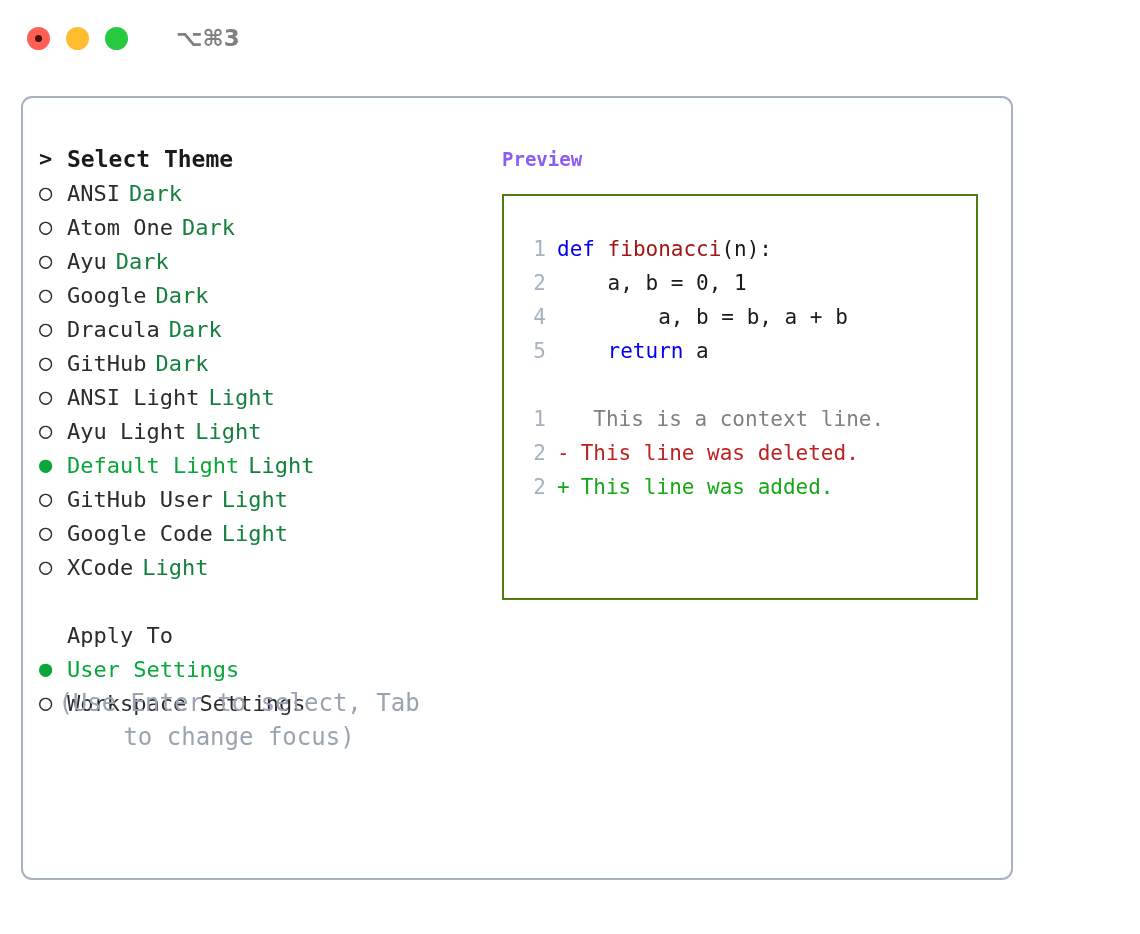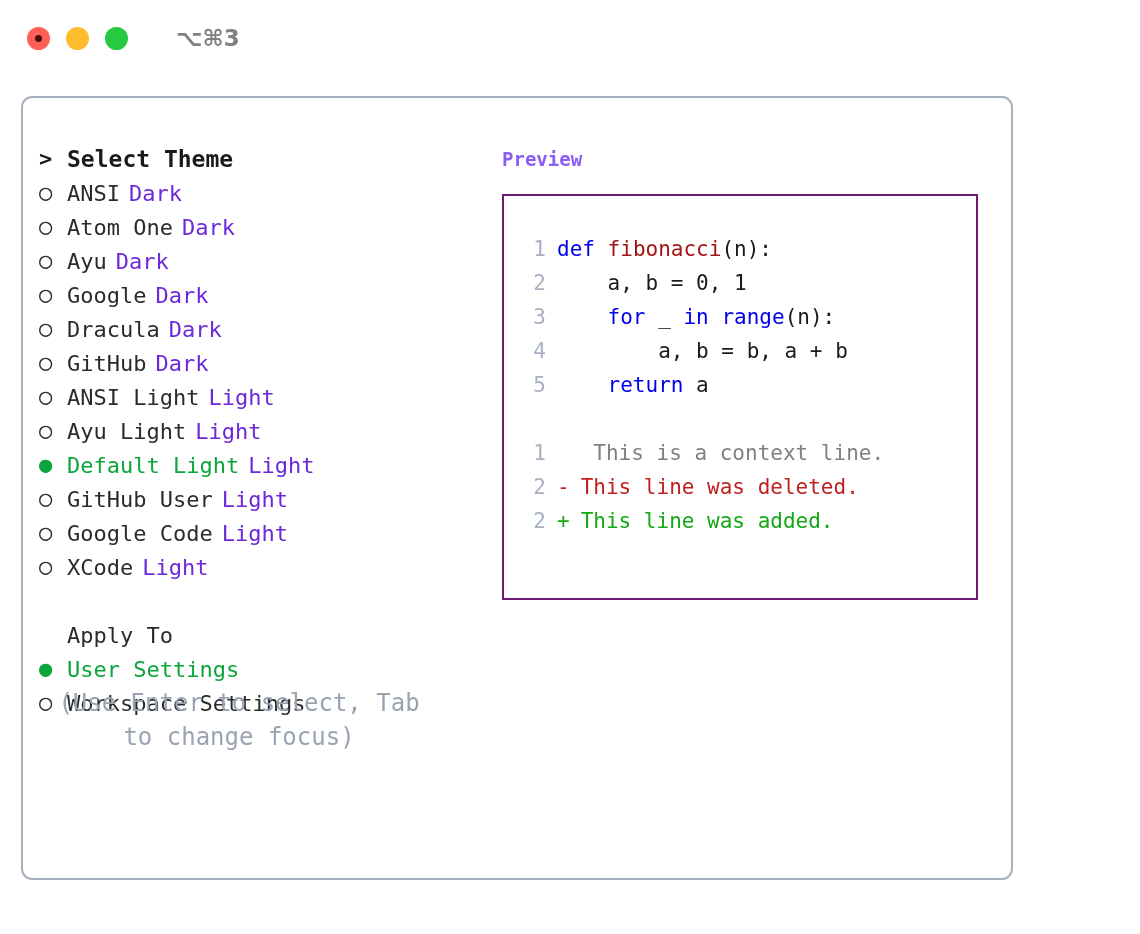--- a/index.html
+++ b/index.html
@@ -93,21 +93,21 @@
   .marker.filled { color: #0aa63a; }
   .marker.blank { color: transparent; }
 
   .row-title {
     font-weight: bold;
     color: #1a1a1a;
     font-size: 23px;
   }
   .label { color: #2b2b2b; }
   .label.selected { color: #0aa63a; }
-  .suffix { color: #6d28d9; margin-left: 9px; }
+  .suffix { color: #15803d; margin-left: 9px; }
 
   .section-gap { height: 34px; }
 
   #hint {
     position: absolute;
     left: 16px;
     top: 588px;
     width: 400px;
     font-size: 24px;
     line-height: 34px;
@@ -128,21 +128,21 @@
     font-weight: bold;
     color: #8b5cf6;
     height: 34px;
     display: flex;
     align-items: center;
   }
   #preview-box {
     margin-top: 18px;
     width: 476px;
     height: 406px;
-    border: 2px solid #701a75;
+    border: 2px solid #4d7c0f;
     box-sizing: border-box;
     background: #ffffff;
     padding: 36px 0 0 20px;
   }
   .code-line {
     font-size: 21px;
     line-height: 34px;
     white-space: pre;
     color: #1a1a1a;
   }
@@ -217,21 +217,20 @@
     </div>
 
     <div id="hint">(Use Enter to select, Tab to change focus)</div>
 
     <div id="right-col">
       <div id="preview-heading">Preview</div>
       <div id="preview-box">
         <div id="code-block">
             <div class="code-line"><span class="lnum">1</span><span class="kw">def</span><span class="plain"> </span><span class="fn">fibonacci</span><span class="plain">(n):</span></div>
             <div class="code-line"><span class="lnum">2</span><span class="plain">    a, b = 0, 1</span></div>
-            <div class="code-line"><span class="lnum">3</span><span class="plain">    </span><span class="kw">for</span><span class="plain"> _ </span><span class="kw">in</span><span class="plain"> </span><span class="kw">range</span><span class="plain">(n):</span></div>
             <div class="code-line"><span class="lnum">4</span><span class="plain">        a, b = b, a + b</span></div>
             <div class="code-line"><span class="lnum">5</span><span class="plain">    </span><span class="kw">return</span><span class="plain"> a</span></div>
           </div>
         <div class="diff-gap"></div>
         <div id="diff-block">
             <div class="code-line"><span class="lnum">1</span><span class="sign diff-ctx"> </span><span class="diff-ctx">  This is a context line.</span></div>
             <div class="code-line"><span class="lnum">2</span><span class="sign diff-del">-</span><span class="diff-del"> This line was deleted.</span></div>
             <div class="code-line"><span class="lnum">2</span><span class="sign diff-add">+</span><span class="diff-add"> This line was added.</span></div>
           </div>
       </div>

